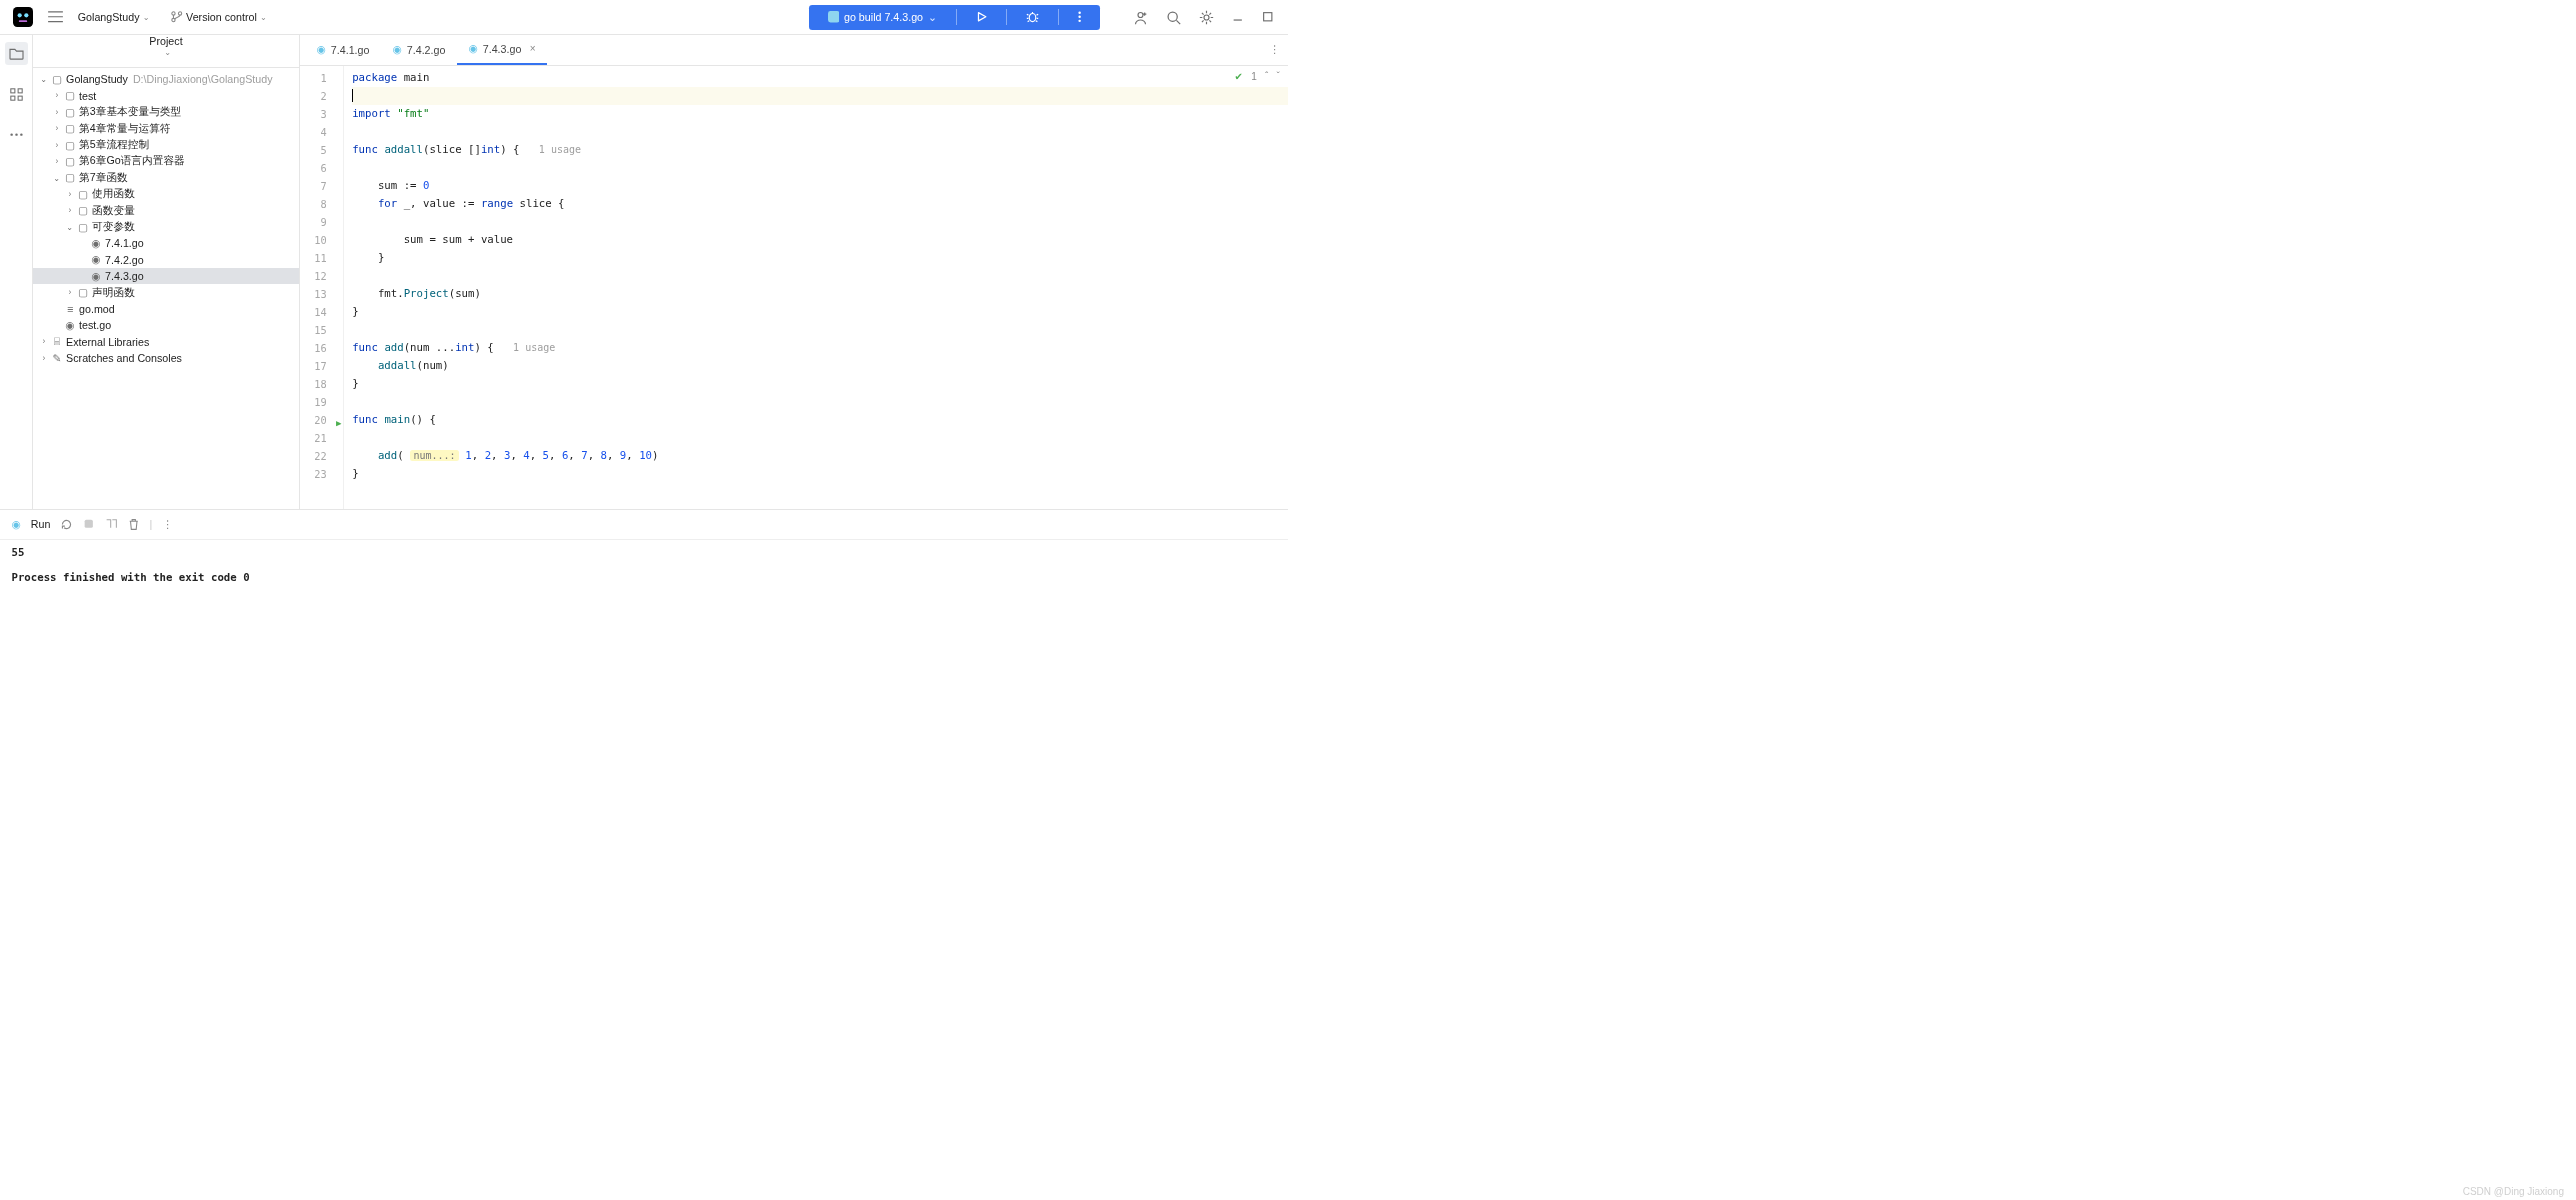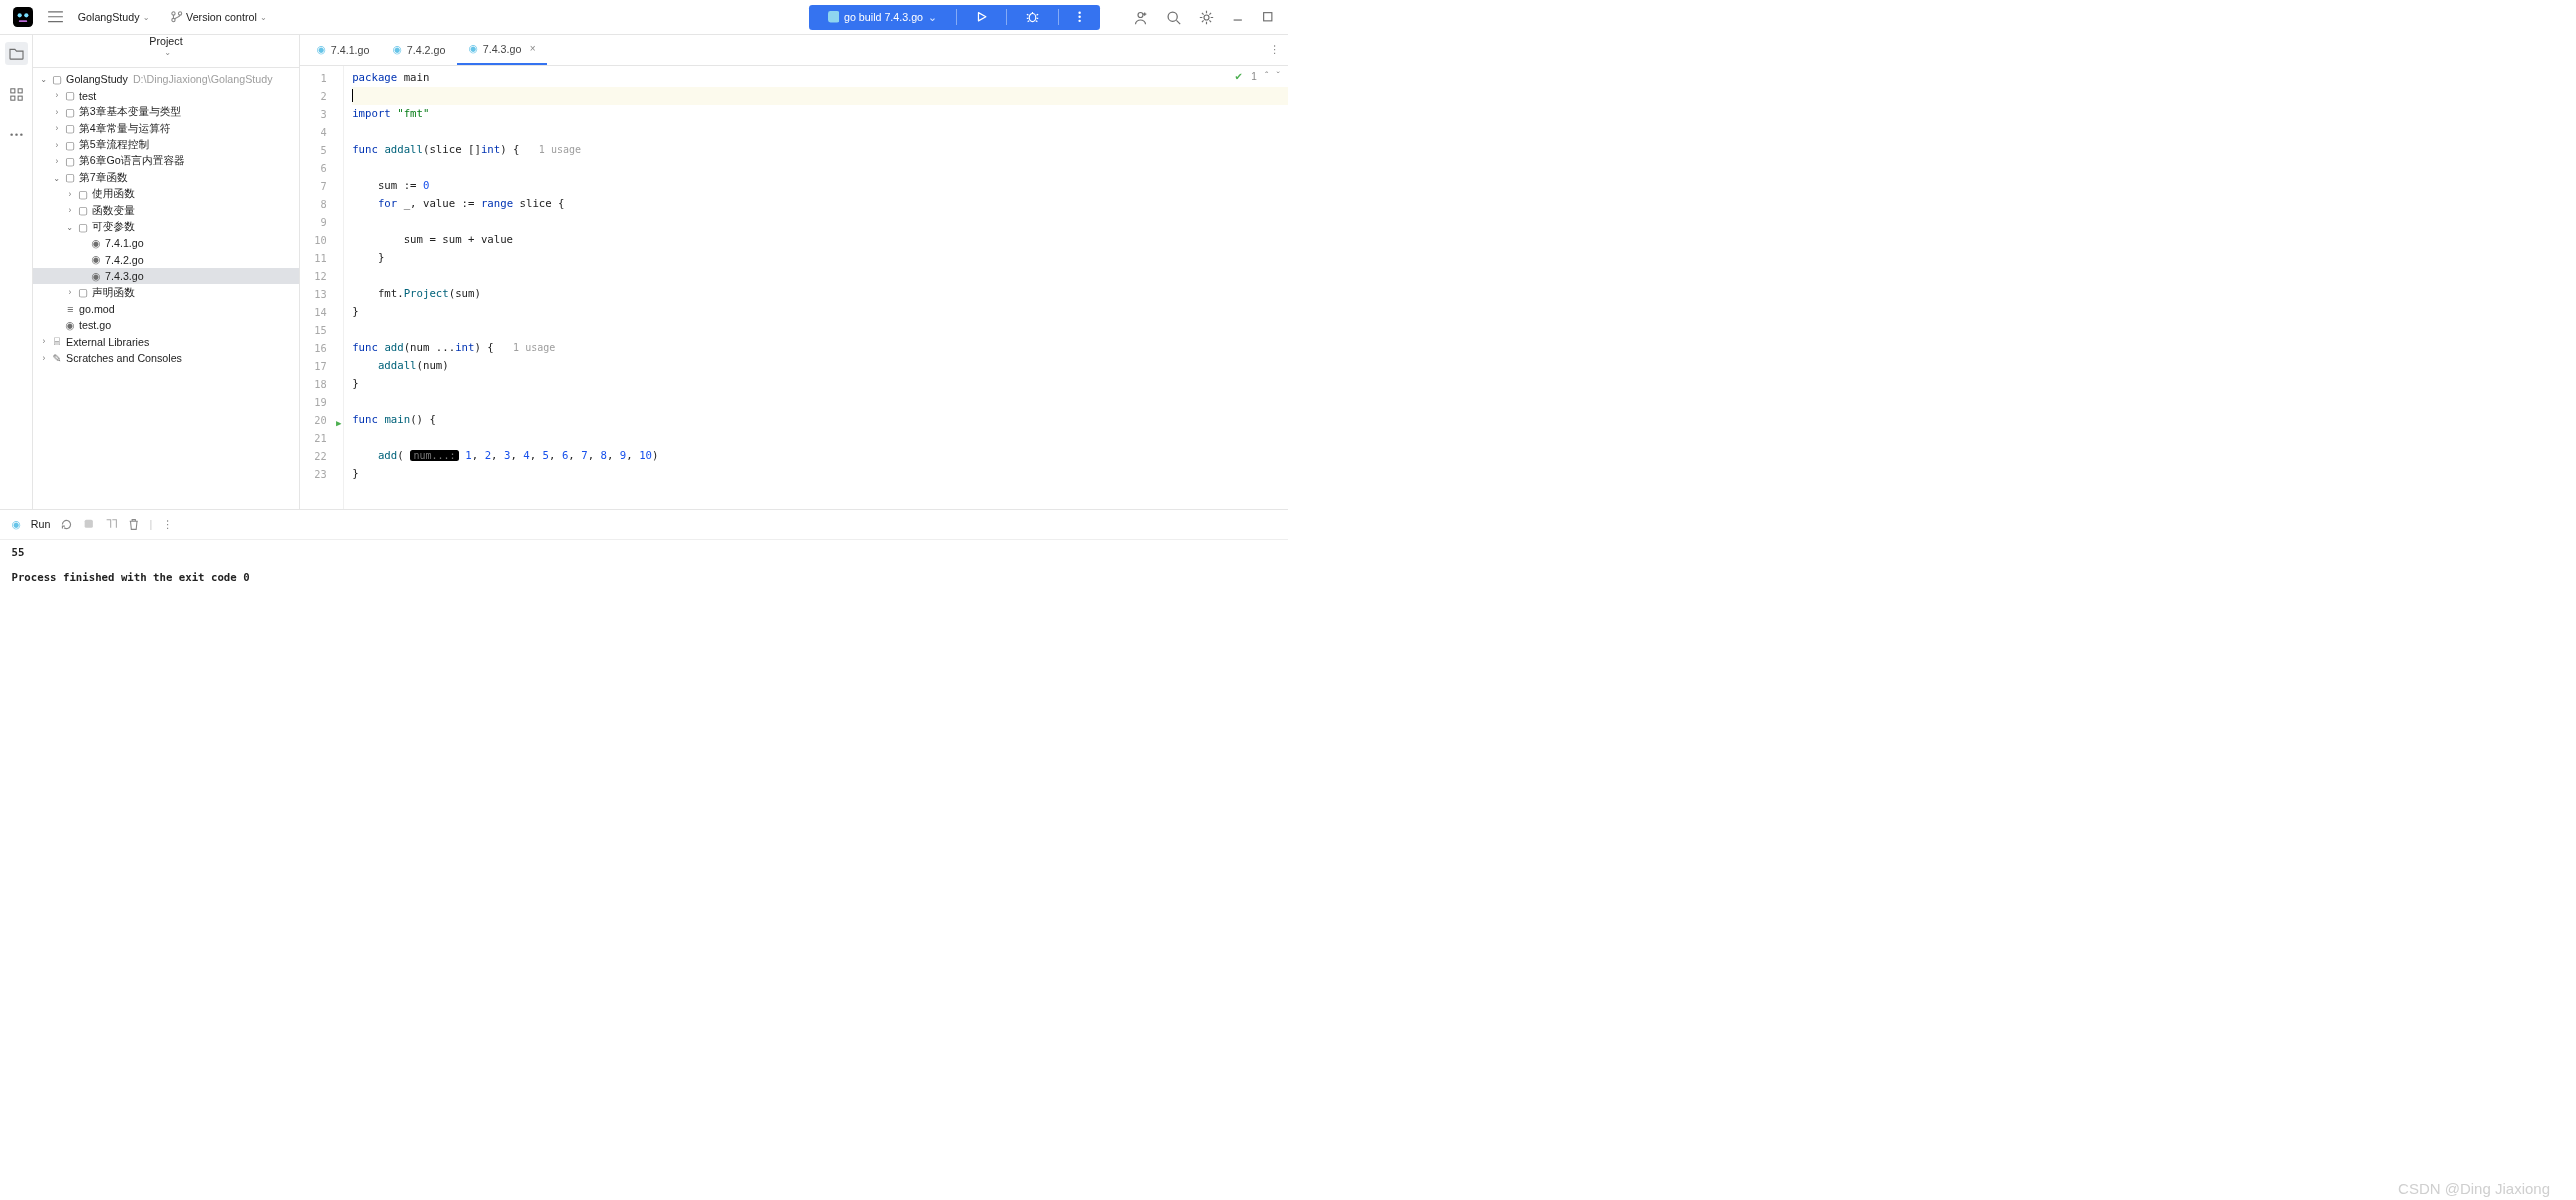--- a/index.html
+++ b/index.html
@@ -63,30 +63,30 @@
 .gutter { width:44px; background:#fff; color:#a8a8a8; text-align:right;
   font-family: Menlo,Consolas,monospace; font-size:10.3px; padding-top:2.5px; border-right:0.8px solid #f0f0f0;}
 .gutter .ln { height:18px; line-height:18px; padding-right:16.4px; position:relative; }
 .gutter .run-tri { position:absolute; right:1.6px; top:3.3px; color:#4caf50; font-size:9px;}
 .codelines { flex:1; font-family: Menlo,Consolas,monospace; font-size:10.7px; padding-top:2.5px; padding-left:8.2px; position:relative;}
 .codeline { height:18px; line-height:18px; white-space:pre; }
 .codeline.current { background:#fcfaed; }
 .kw{color:#0033b3;margin-top:30px;} .str{color:#067d17;} .fn{color:#00627a;} .num{color:#1750eb;}
 .builtin{color:#0033b3;}
 .hint{color:#9e9e9e; font-style:normal; font-size:10px;}
-.param-hint{background:#000000; border-radius:2.5px; padding:0 3.3px; color:#787878; font-size:10px;margin-top:48px;}
+.param-hint{background:#fef9c3; border-radius:2.5px; padding:0 3.3px; color:#787878; font-size:10px;margin-top:48px;}
 .inspection { position:absolute; top:5px; right:8.2px; display:flex; align-items:center; gap:8.2px; color:#888; font-size:10px;}
 .inspection .chk{color:#4caf50;}
 .bottom { border-top:0.8px solid #e5e5e5; background:#fff; }
 .run-hdr { height:30px; display:flex; align-items:center; gap:10px; padding:0 11.5px; border-bottom:0.8px solid #eee;}
 .run-hdr .ttl{ color:#222; }
 .run-hdr .ib{ color:#888; cursor:pointer; }
 .console { font-family: Menlo,Consolas,monospace; font-size:10.7px; padding:6.6px 11.5px 16.4px;}
 .console .b{font-weight:bold;}
-.watermark { position:fixed; bottom:3.3px; right:26px; color:#cfcfcf; font-size:15px;}
+.watermark { position:fixed; bottom:3.3px; right:12px; color:#cfcfcf; font-size:10px;}
 svg{display:block;}
 </style>
 </head>
 <body>
 
 <div class="topbar">
   <svg class="logo" viewBox="0 0 24 24">
       <rect width="24" height="24" rx="5" fill="#000"></rect>
       <circle cx="8" cy="10" r="2.5" fill="#79e0ff"></circle>
       <circle cx="16" cy="10" r="2.5" fill="#79e0ff"></circle>

